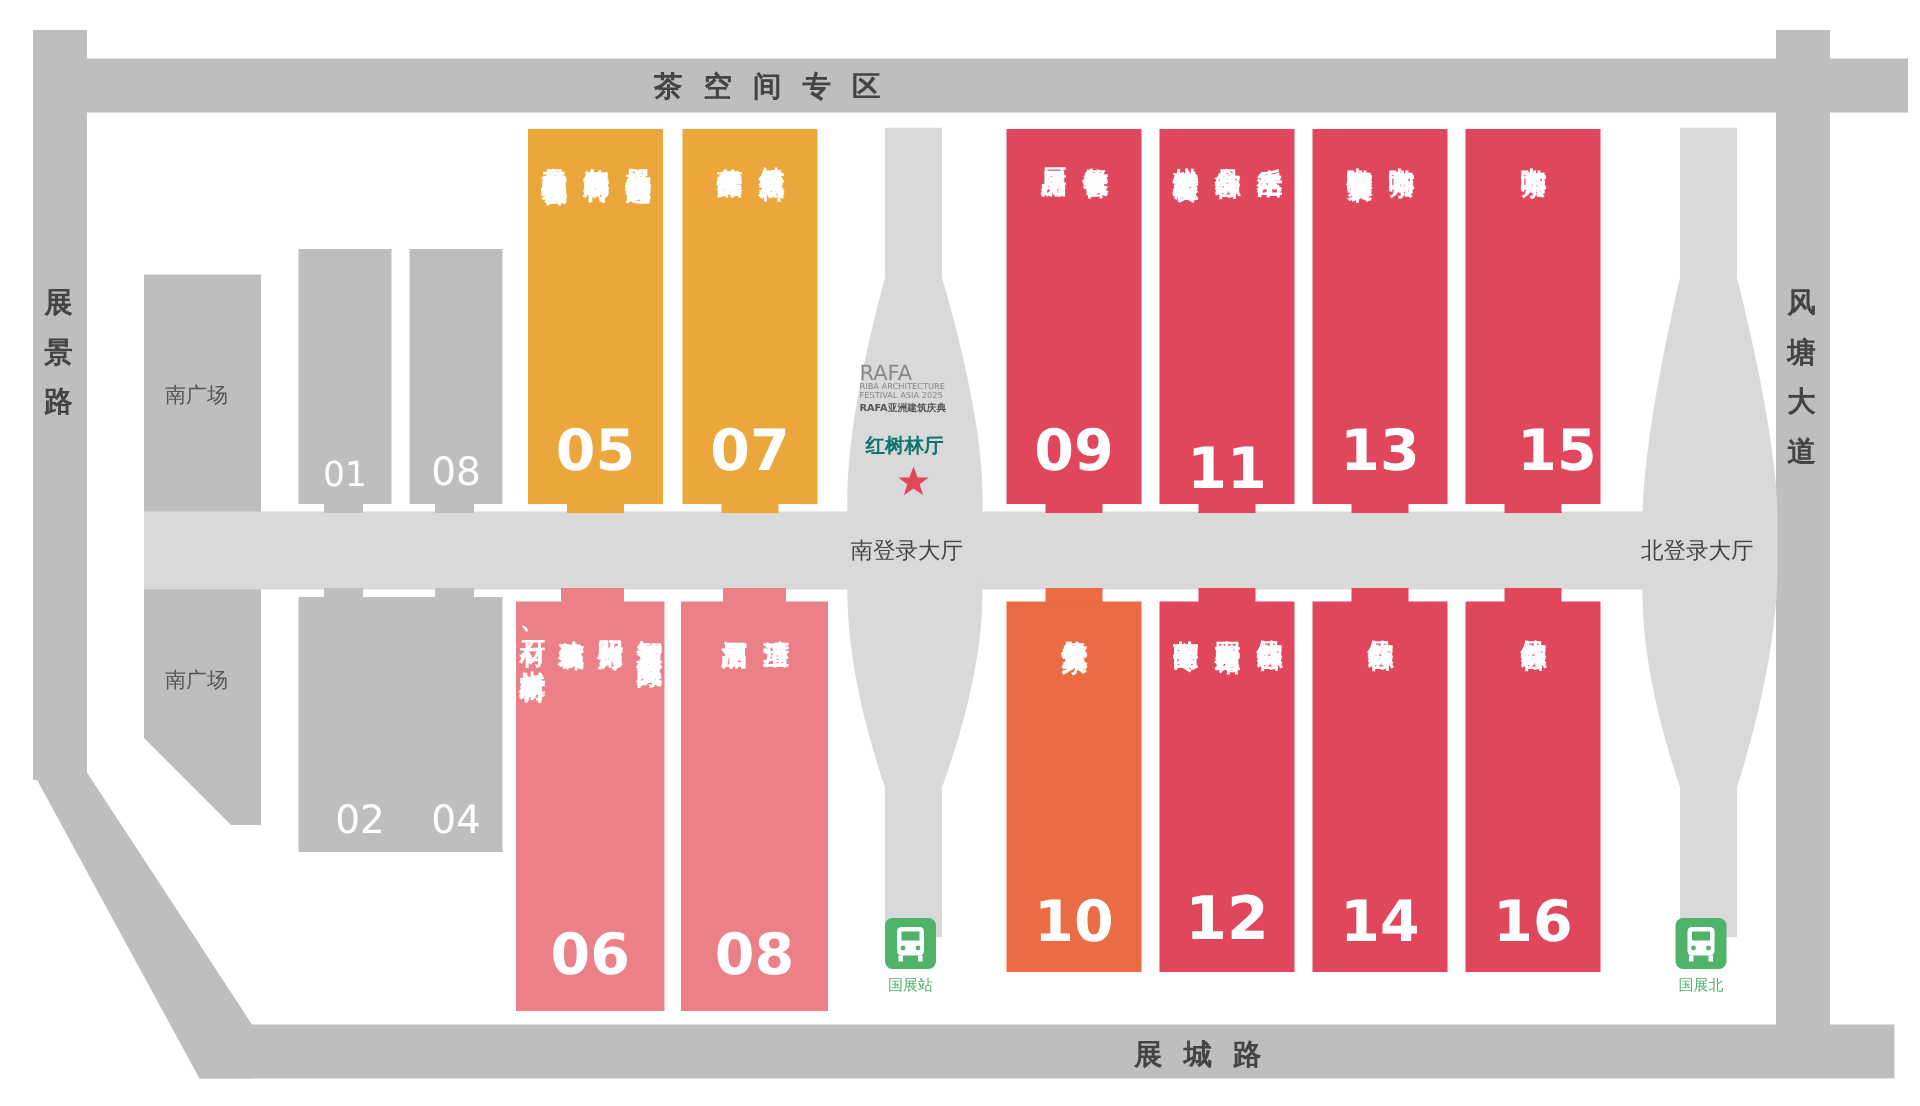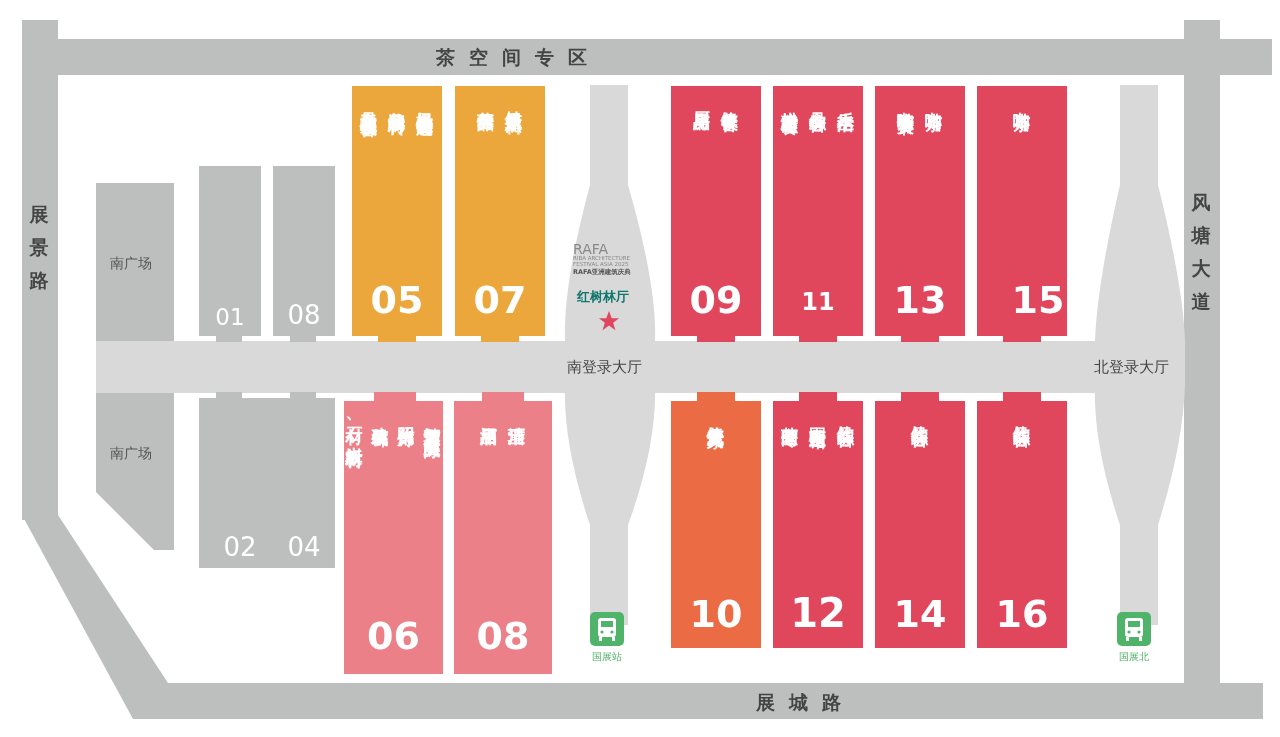--- a/index.html
+++ b/index.html
@@ -26,21 +26,21 @@
 
 <div class="abs" style="left:0;top:0;width:1280px;height:737px;">
 
   <div class="road" style="left:48px;top:39px;width:1224px;height:36px;"></div>
   <div class="road-label" style="left:436px;top:45px;">茶空间专区</div>
 
   <div class="road" style="left:22px;top:20px;width:36px;height:500px;"></div>
   <svg class="abs" style="left:0;top:0;" width="1280" height="737">
     <polygon points="22,515 58,515 168,683 168,719 133,719" fill="#bdbebe"></polygon>
   </svg>
-  <div class="road-label-v" style="left:28px;top:198px;">展景路</div>
+  <div class="road-label-v" style="left:28px;top:186px;">展景路</div>
 
   <div class="road" style="left:1184px;top:20px;width:36px;height:665px;"></div>
   <div class="road-label-v" style="left:1190px;top:186px;">风塘大道</div>
 
   <div class="road" style="left:133px;top:683px;width:1130px;height:36px;"></div>
   <div class="road-label" style="left:756px;top:690px;">展城路</div>
 
   <div class="plaza" style="left:96px;top:183px;width:78px;height:160px;"></div>
   <div class="plaza-label" style="left:110px;top:255px;">南广场</div>
   <svg class="abs" style="left:96px;top:392px;" width="80" height="160">
@@ -142,21 +142,21 @@
     <div class="num" style="bottom:14px;font-size:38px;">09</div>
   </div>
   <div class="tab" style="left:697px;top:334px;width:38px;height:8px;background:#e0465c;"></div>
 
   <div class="hall" style="left:773px;top:86px;width:90px;height:250px;background:#e0465c;">
     <div class="cols">
       <div class="col">乐本生活</div>
       <div class="col">食品综合</div>
       <div class="col">烘焙甜点与轻餐</div>
     </div>
-    <div class="num" style="bottom:20px;font-size:24px;">11</div>
+    <div class="num" style="bottom:2px;font-size:38px;">11</div>
   </div>
   <div class="tab" style="left:799px;top:334px;width:38px;height:8px;background:#e0465c;"></div>
 
   <div class="hall" style="left:875px;top:86px;width:90px;height:250px;background:#e0465c;">
     <div class="cols">
       <div class="col">咖啡与茶</div>
       <div class="col">咖啡茶饮美食节</div>
     </div>
     <div class="num" style="bottom:14px;font-size:38px;">13</div>
   </div>

